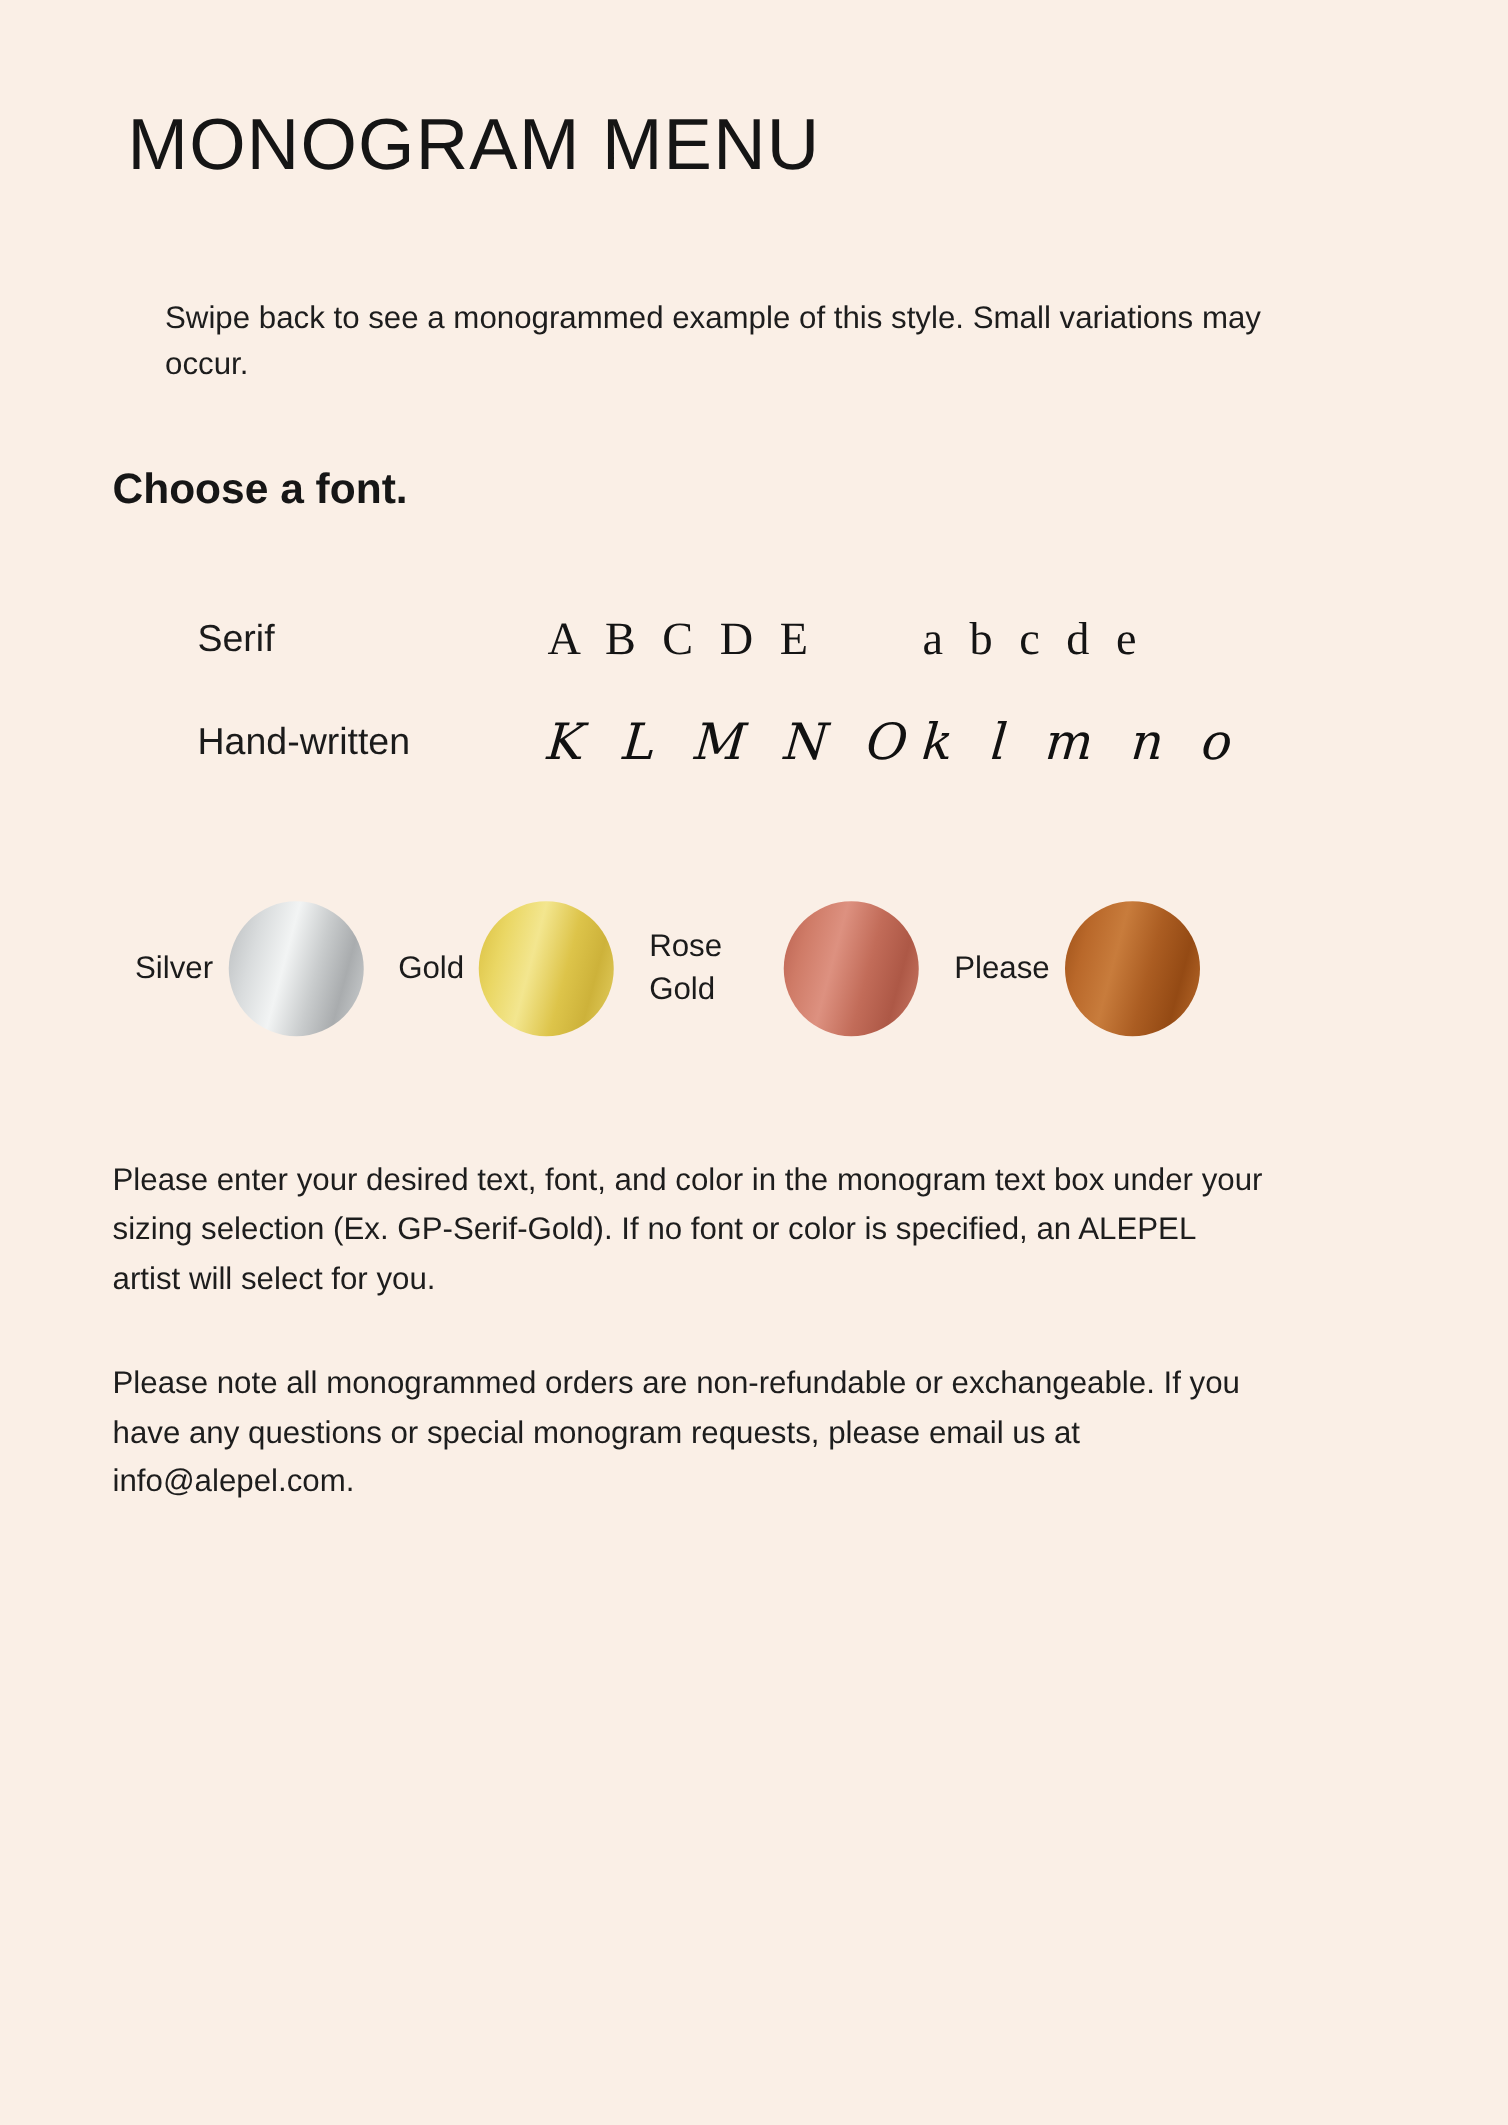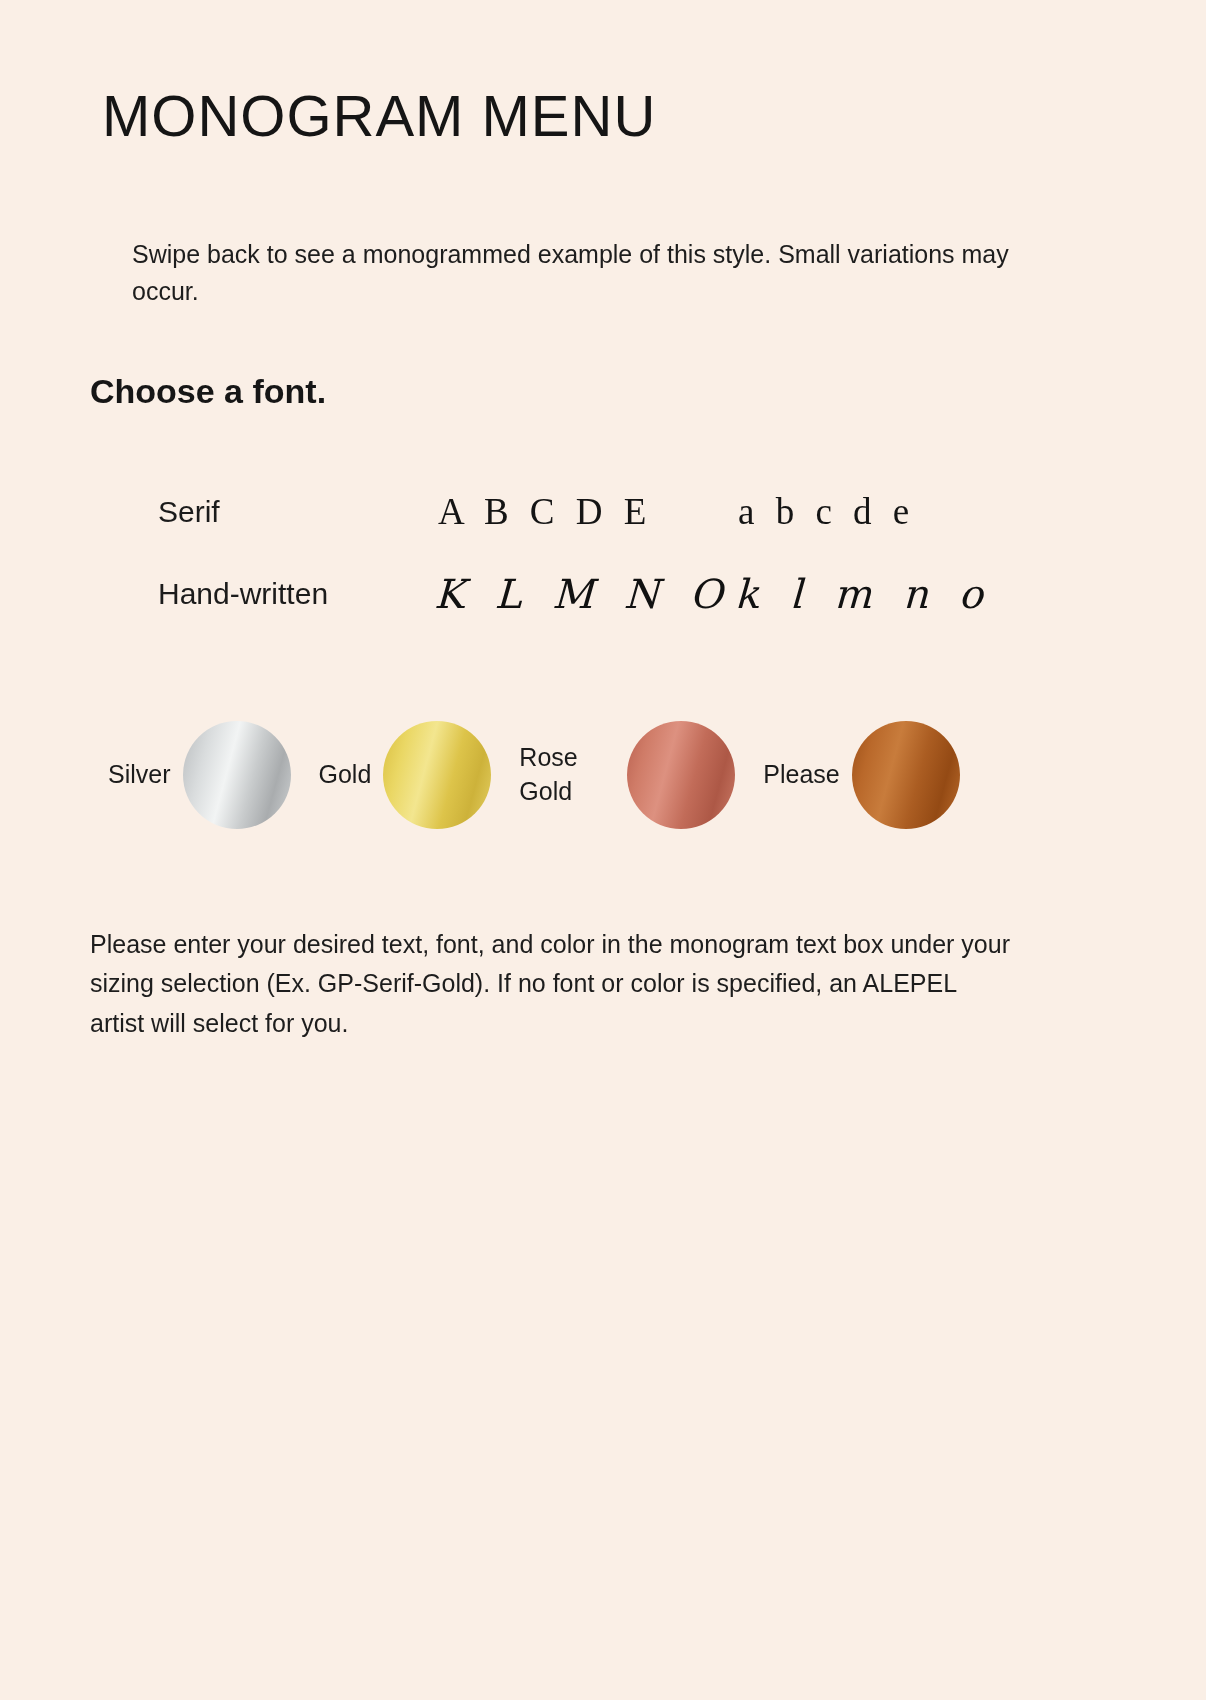--- a/index.html
+++ b/index.html
@@ -182,14 +182,15 @@
     </div>
 
     <div class="color-item">
       <span class="color-label">Please</span>
       <span class="swatch bronze"></span>
     </div>
 
   </div>
 
   <p class="note first">Please enter your desired text, font, and color in the monogram text box under your sizing selection (Ex. GP-Serif-Gold). If no font or color is specified, an ALEPEL artist will select for you.</p>
+  <p class="note second">Please note all monogrammed orders are non-refundable or exchangeable. If you have any questions or special monogram requests, please email us at info@alepel.com.</p>
 
 </div>
 
 </body></html>

